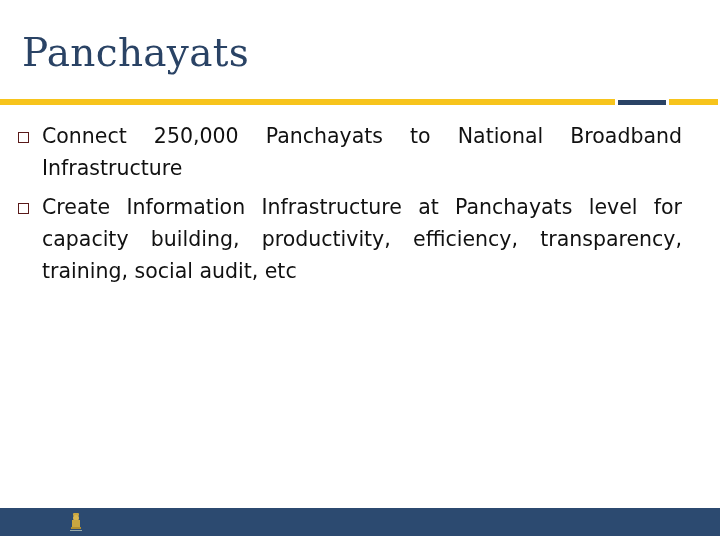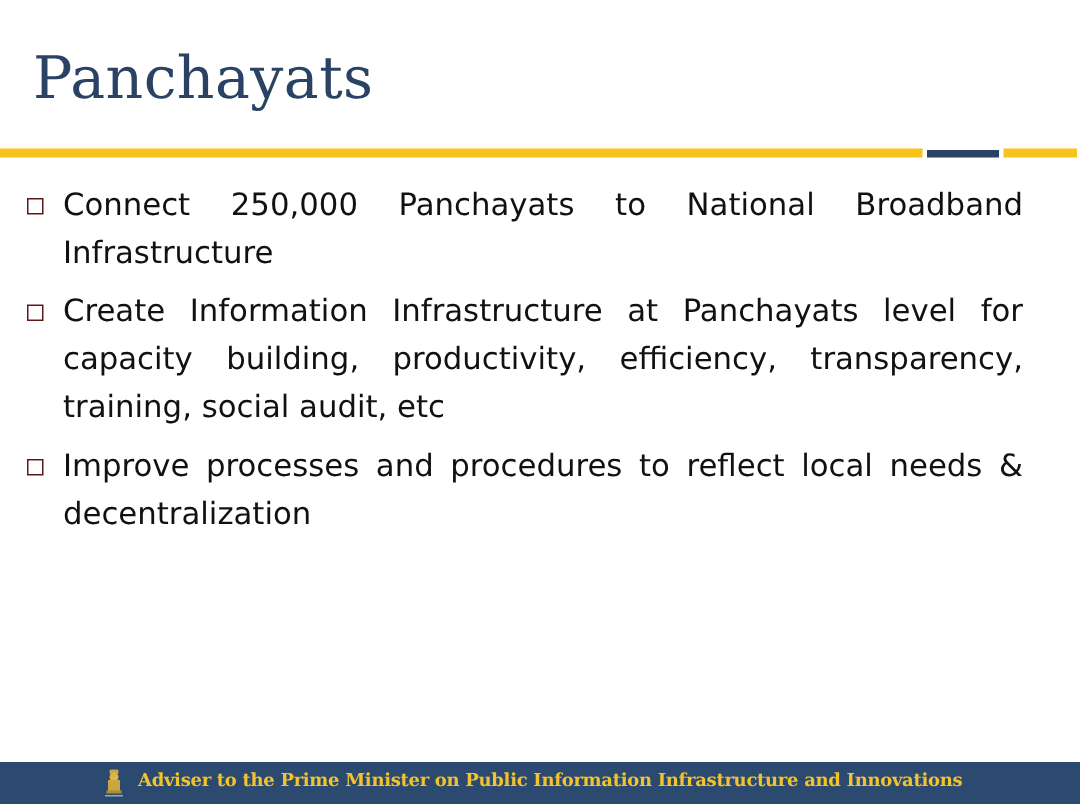--- a/index.html
+++ b/index.html
@@ -48,28 +48,23 @@
 
 <ul class="bullets">
   <li class="bullet">
     <span class="bullet-box"></span>
     <span class="bullet-text">Connect 250,000 Panchayats to National Broadband Infrastructure</span>
   </li>
   <li class="bullet">
     <span class="bullet-box"></span>
     <span class="bullet-text">Create Information Infrastructure at Panchayats level for capacity building, productivity, efficiency, transparency, training, social audit, etc</span>
   </li>
-  <li class="bullet">
-    <span class="bullet-box"></span>
-    <span class="bullet-text">Improve processes and procedures to reflect local needs &amp; decentralization</span>
-  </li>
 </ul>
 
 <div class="footer">
   <svg class="emblem" viewBox="0 0 16 22">
     <rect x="5" y="2" width="6" height="3" rx="1" fill="#c9a640"></rect>
     <circle cx="8" cy="7" r="3" fill="#d8b650"></circle>
     <rect x="4" y="9" width="8" height="8" fill="#c9a640"></rect>
     <rect x="3" y="16" width="10" height="2" fill="#b08e30"></rect>
     <rect x="2" y="19" width="12" height="1" fill="#9aa"></rect>
   </svg>
-  <span class="footer-text">Adviser to the Prime Minister  on Public Information Infrastructure and Innovations</span>
 </div>
 
 </body></html>

